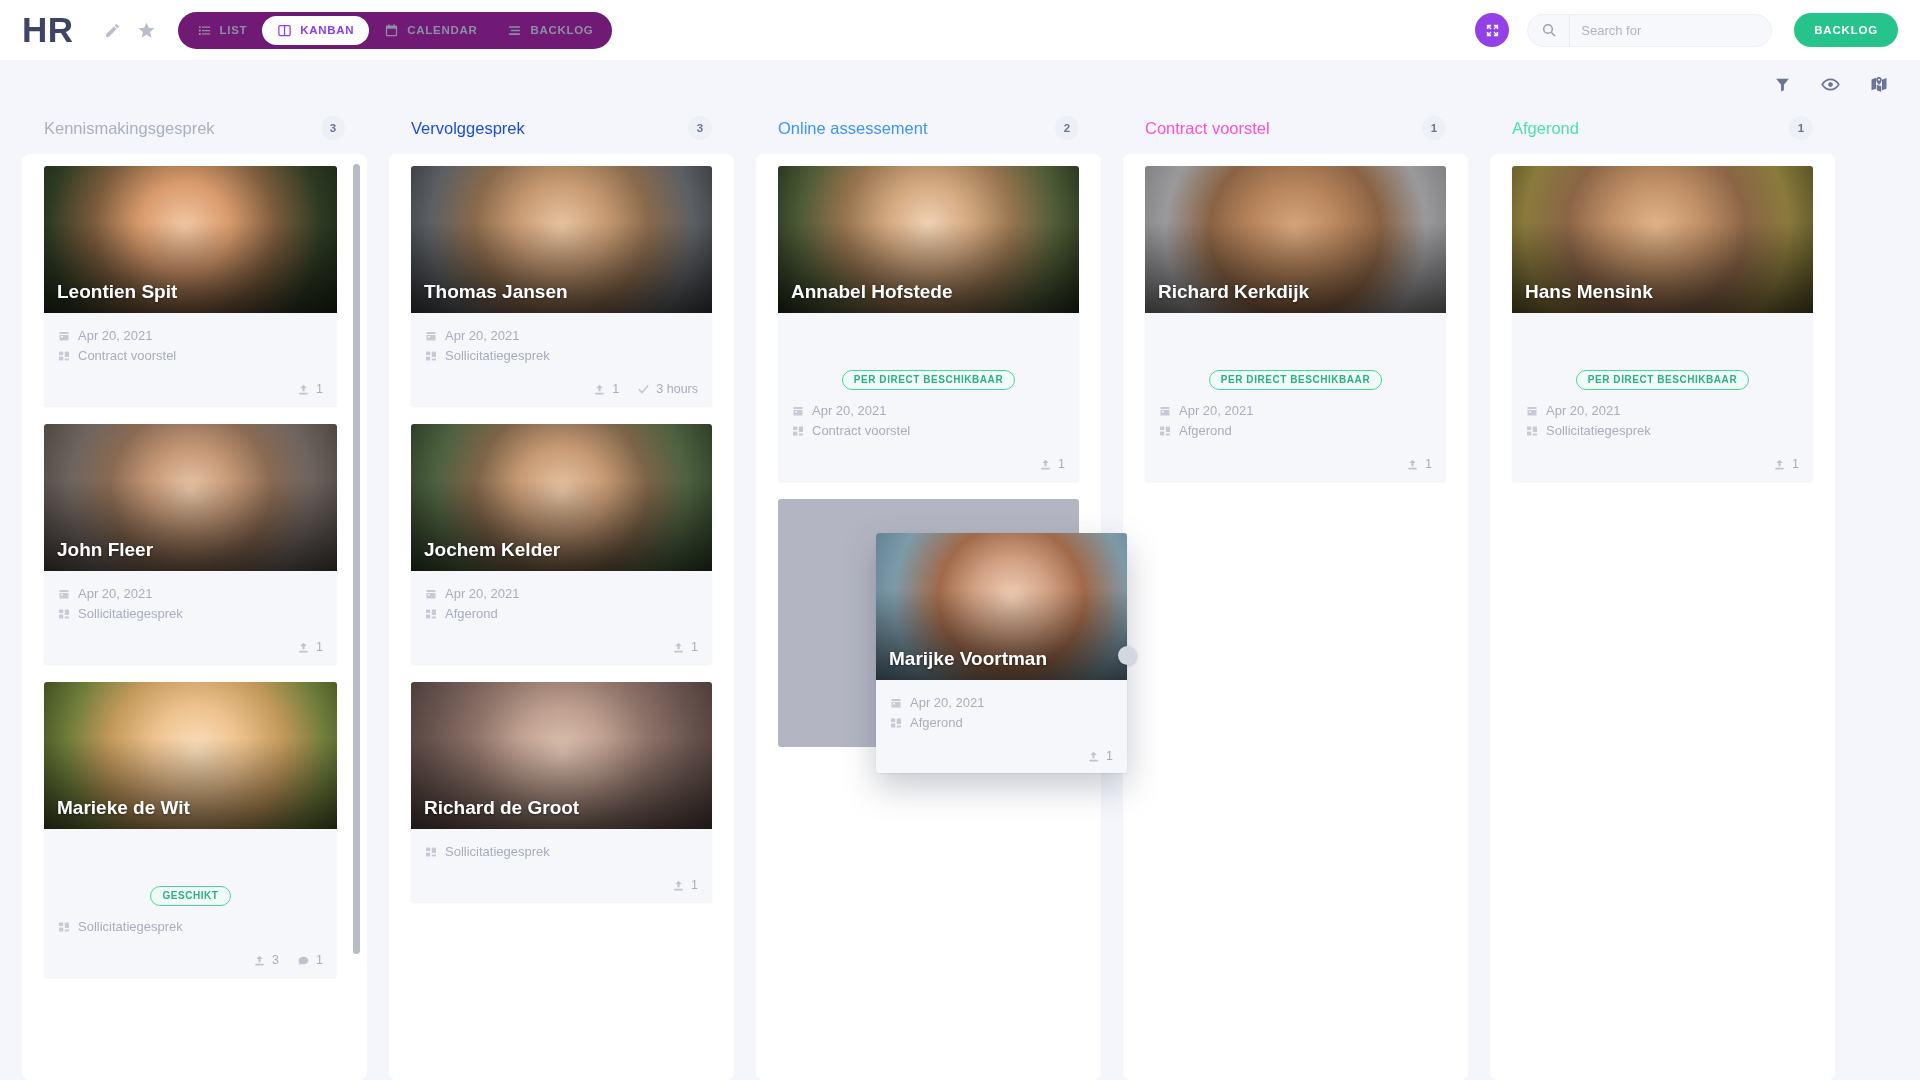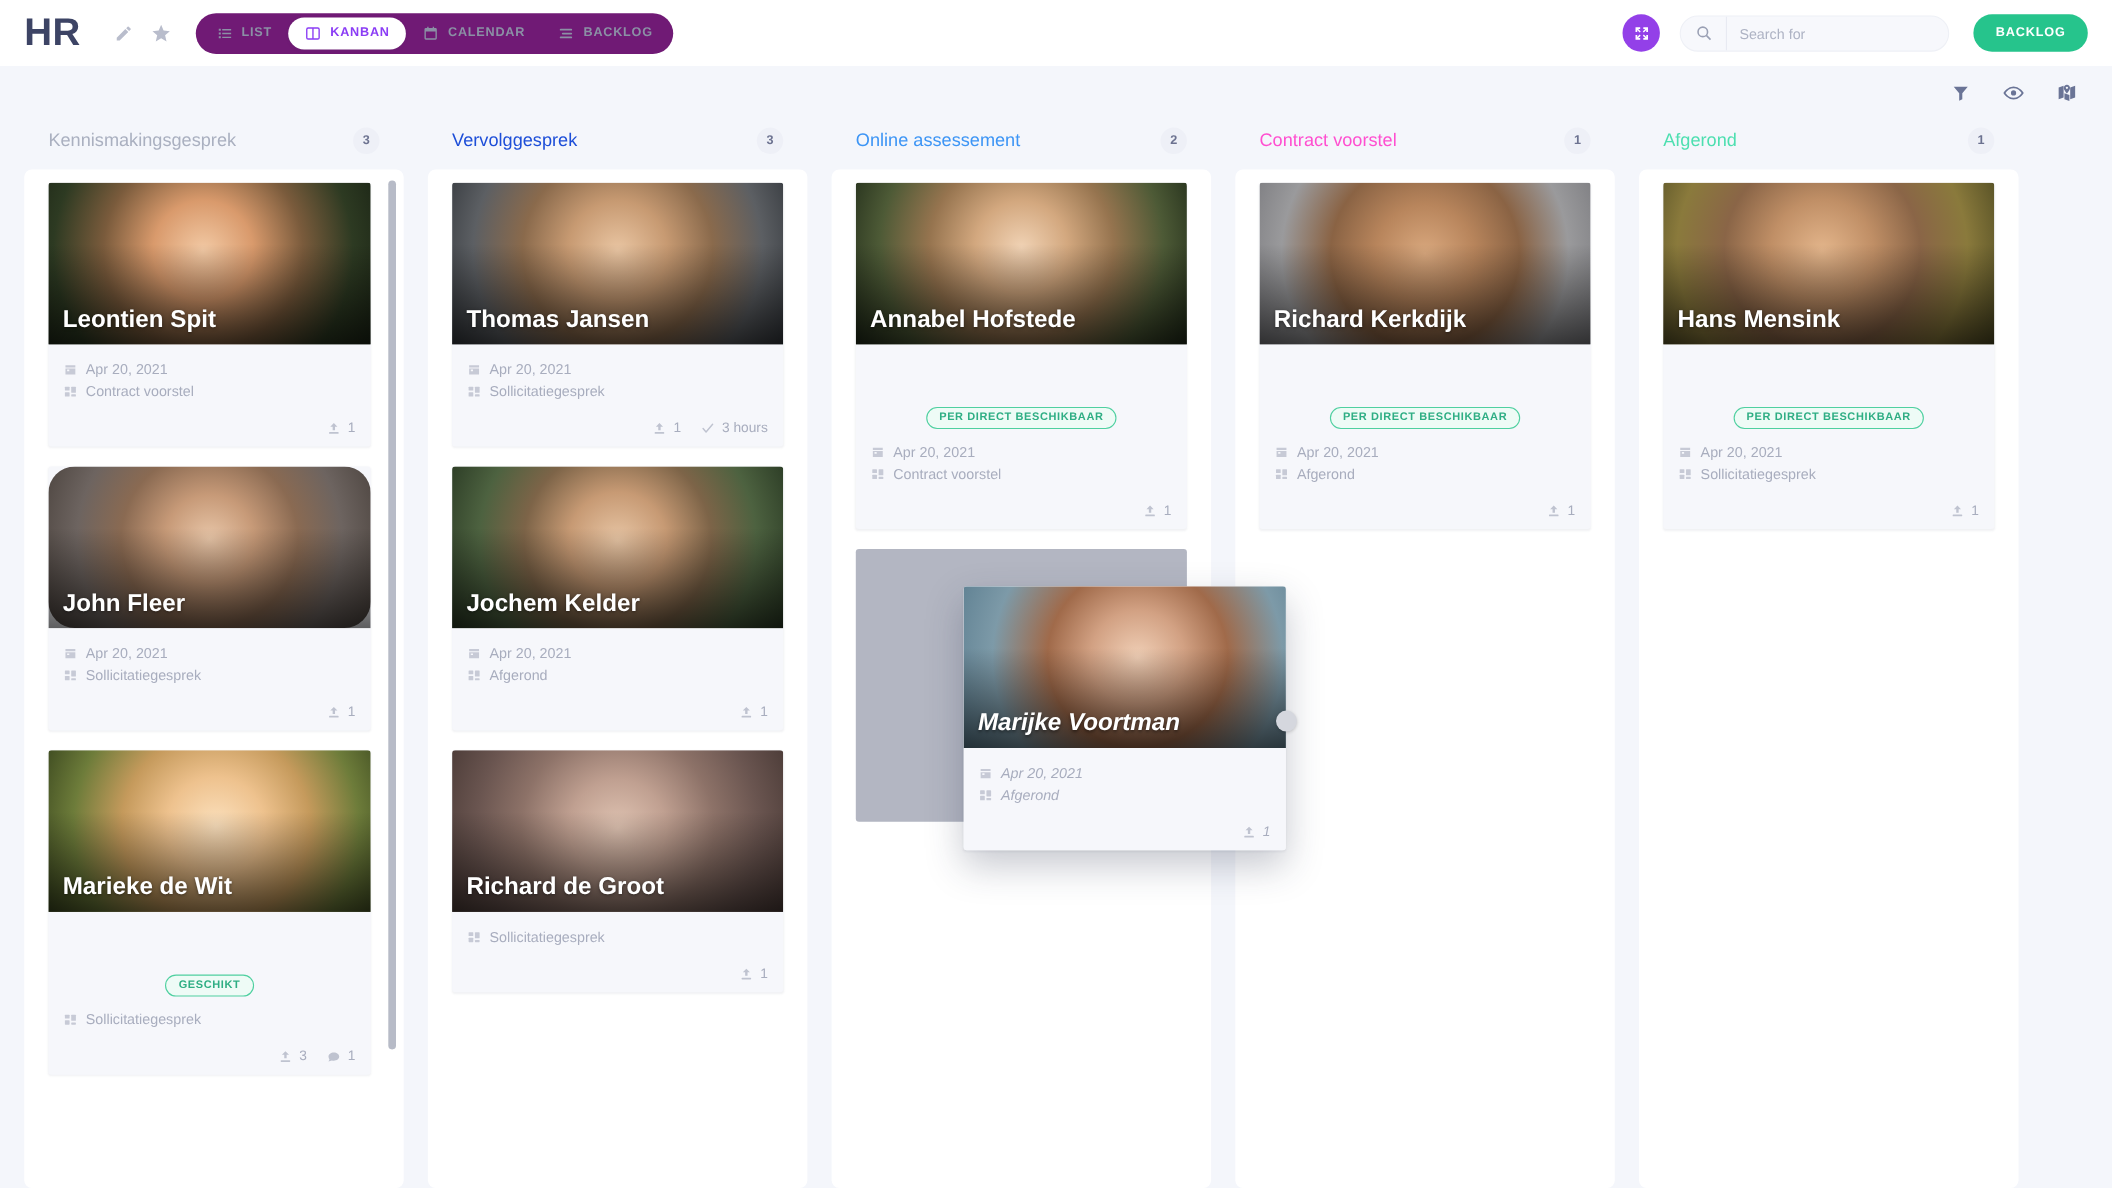--- a/index.html
+++ b/index.html
@@ -140,21 +140,21 @@
   .card-photo {
     height: 147px; position: relative;
     background-size: cover; background-position: center 28%;
   }
   .card-photo::after {
     content: ""; position: absolute; left:0; right:0; bottom:0; height: 62%;
     background: linear-gradient(to bottom, rgba(0,0,0,0), rgba(0,0,0,.62));
   }
   .card-name {
     position: absolute; left: 13px; bottom: 10px; z-index: 2;
-    color: #ffffff; font-size: 22px; font-weight: 700;
+    color: #ffffff; font-size: 19px; font-weight: 700;
     text-shadow: 0 1px 3px rgba(0,0,0,.45);
     margin-top: 12px;
   }
   .card-body { padding: 13px 14px 10px 14px; }
 
   .tag {
     display: inline-block;
     border: 1px solid #4fd0a0; color: #2fae84;
     background: #eefbf6;
     border-radius: 11px;
@@ -178,36 +178,36 @@
   .foot-item { display: flex; align-items: center; gap: 6px; }
   .foot-item .fi { display: flex; color: #bfc3d0; }
 
   
   .drop-placeholder {
     height: 248px; background: #b3b6c2; border-radius: 3px; margin-bottom: 18px;
   }
   .drag-card {
     position: absolute;
     left: 876px; top: 533px;
-    width: 293px;
+    width: 251px;
     z-index: 60;
     box-shadow: 0 14px 34px rgba(40,45,75,.26);
-    border-radius: 3px; overflow: visible; font-style: italic;
+    border-radius: 3px; overflow: visible;
   }
   .drag-card .card { margin-bottom: 0; border-radius: 3px; overflow: hidden; }
   .drag-handle {
     position: absolute; right: -10px; top: 113px;
     width: 19px; height: 19px; border-radius: 50%;
     background: #d5d7de; box-shadow: 0 1px 3px rgba(0,0,0,.18);
     z-index: 70; cursor: grab;
   }
 
   
   .ph-leontien { background-image: radial-gradient(circle at 48% 42%, #f2c9a4 0%, #d99a6c 26%, #7a5b3c 52%, #2d3a22 78%, #1b2415 100%); }
-  .ph-john     { background-image: radial-gradient(circle at 50% 45%, #e8c6a8 0%, #c79a78 24%, #8a6a52 48%, #6d6460 72%, #4a423d 100%); border-radius: 24px; }
+  .ph-john     { background-image: radial-gradient(circle at 50% 45%, #e8c6a8 0%, #c79a78 24%, #8a6a52 48%, #6d6460 72%, #4a423d 100%); }
   .ph-marieke  { background-image: radial-gradient(circle at 52% 47%, #fbe0bd 0%, #eec28e 26%, #c59a5c 50%, #6d7c3a 76%, #3d4a20 100%); }
   .ph-thomas   { background-image: radial-gradient(circle at 50% 42%, #e9c5a2 0%, #c79a72 26%, #8a6a4c 50%, #5c5f63 76%, #34383d 100%); }
   .ph-jochem   { background-image: radial-gradient(circle at 50% 46%, #e7c5a4 0%, #c79a74 26%, #7d6448 50%, #4d6240 74%, #2a3a24 100%); }
   .ph-rgroot   { background-image: radial-gradient(circle at 50% 48%, #dfc3b2 0%, #c0a091 26%, #8d7268 52%, #6a5550 76%, #4c3c38 100%); }
   .ph-annabel  { background-image: radial-gradient(circle at 50% 40%, #f0d2b4 0%, #d3a87f 24%, #96744f 48%, #4d5a36 74%, #1f2a18 100%); }
   .ph-marijke  { background-image: radial-gradient(circle at 54% 44%, #f0cfb6 0%, #d2a183 24%, #a06a4a 46%, #7d9aa8 74%, #5d7f91 100%); }
   .ph-richardk { background-image: radial-gradient(circle at 50% 44%, #d9a87e 0%, #b8855c 26%, #8a6344 50%, #9a9a9c 76%, #7c7c80 100%); }
   .ph-hans     { background-image: radial-gradient(circle at 48% 42%, #e3b58b 0%, #c08f66 26%, #8a6547 50%, #8a7a3c 74%, #4e4a22 100%); }
 </style>
 </head>

